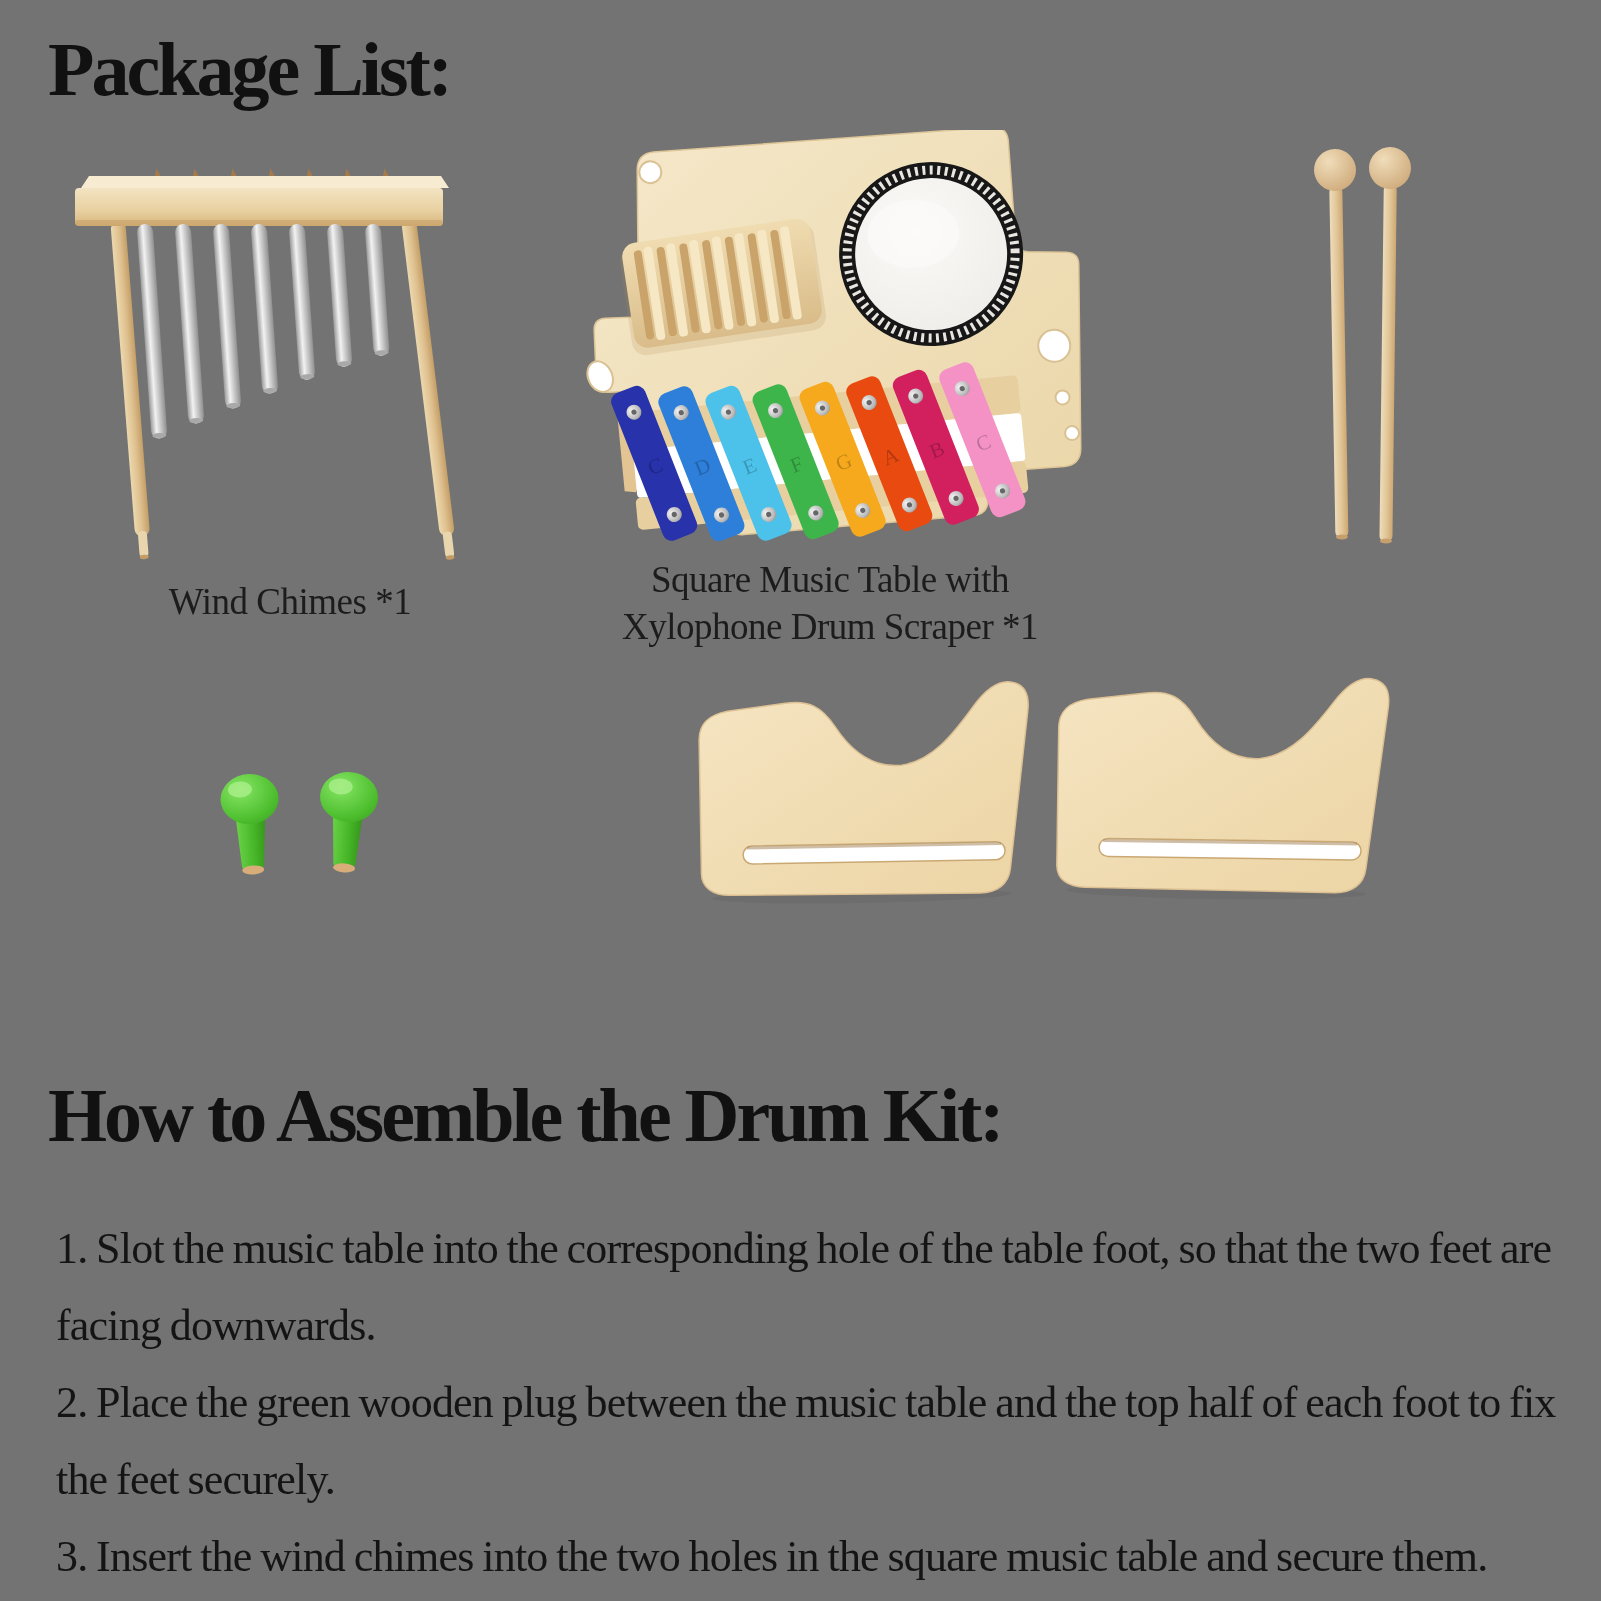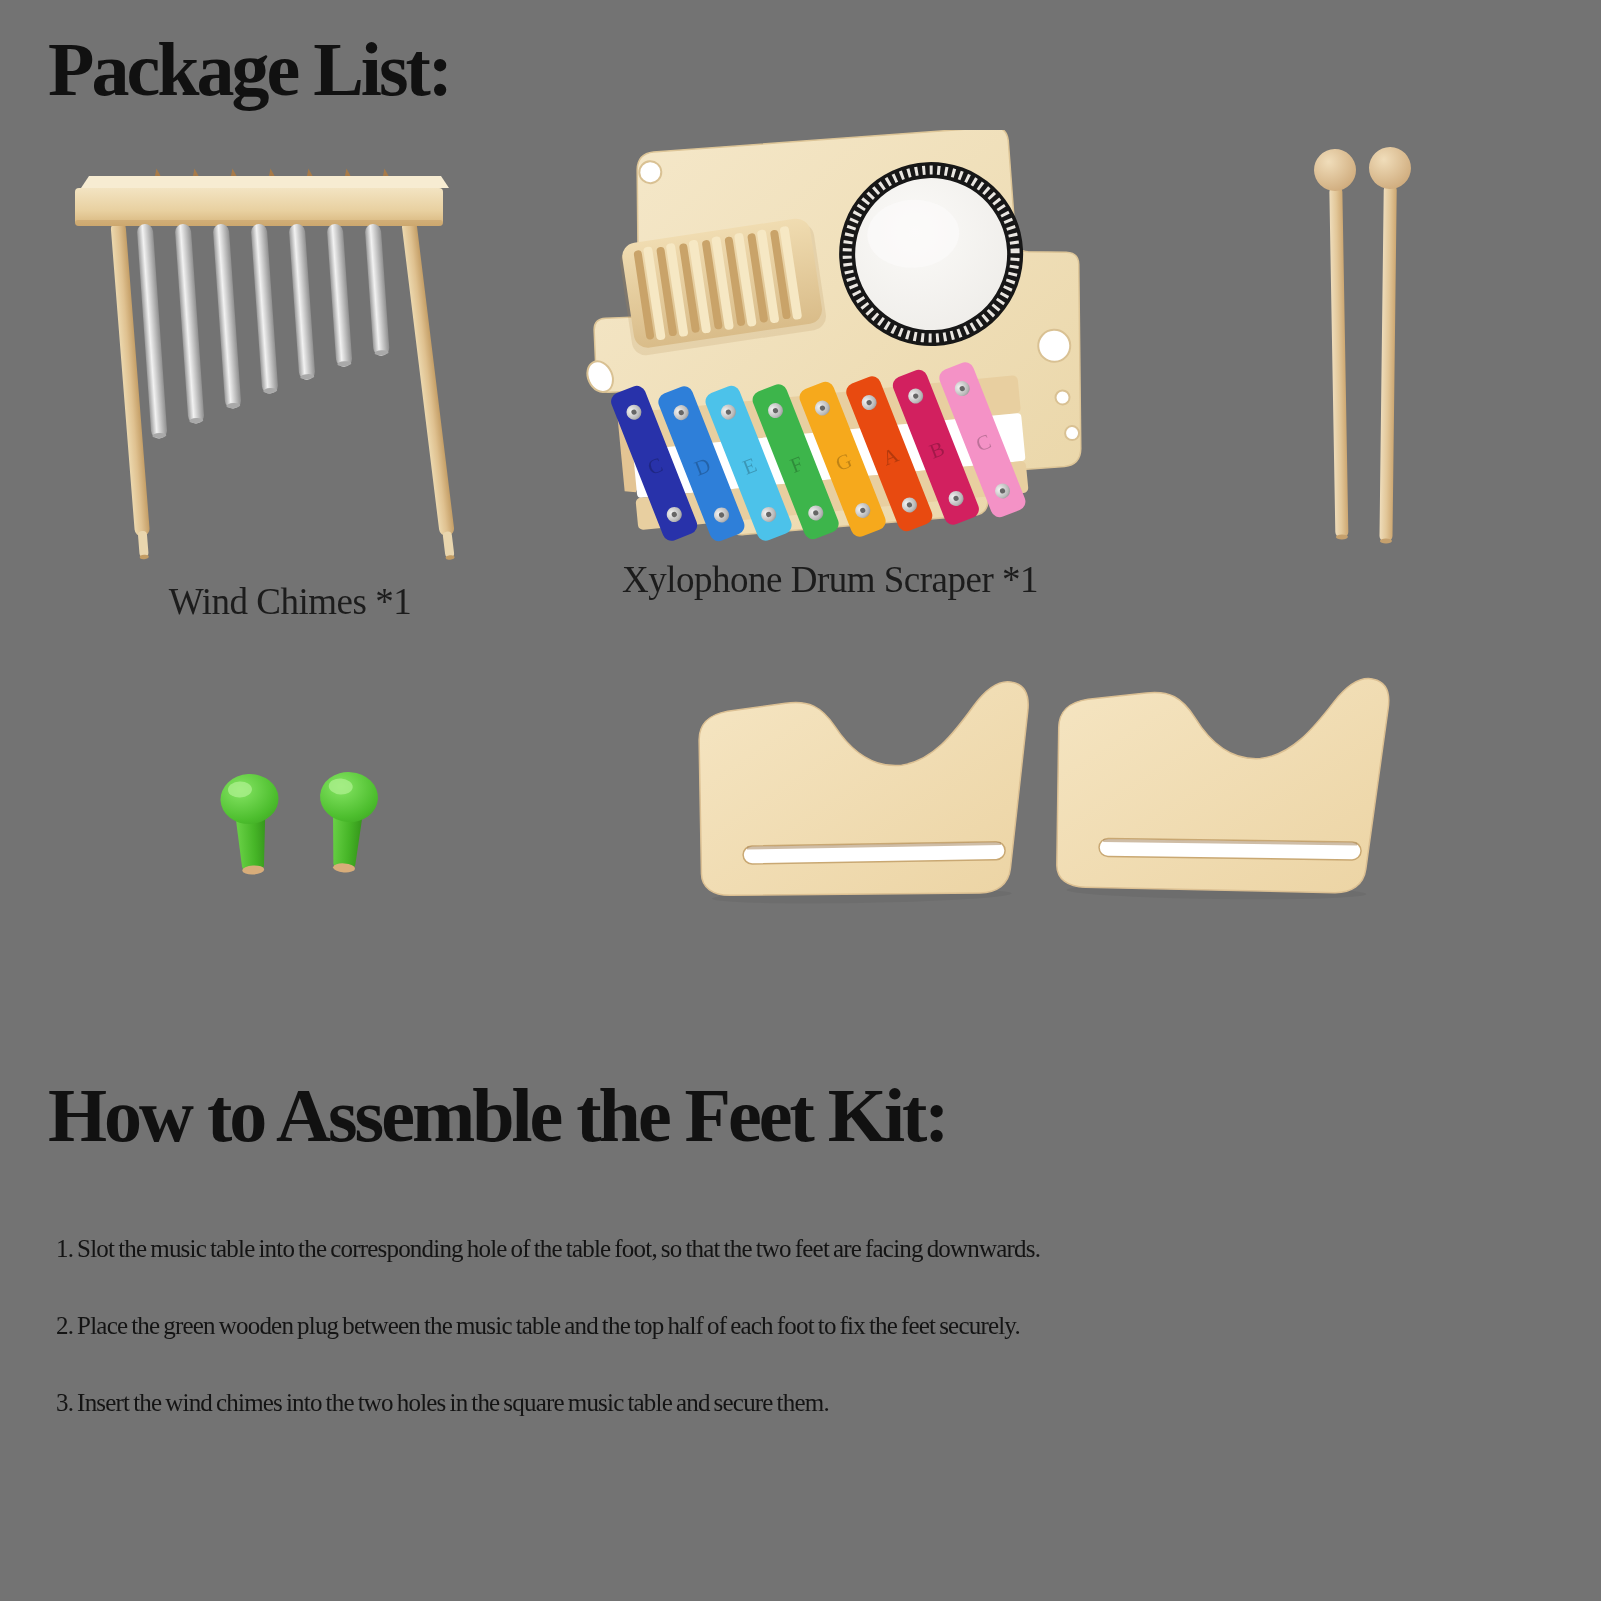--- a/index.html
+++ b/index.html
@@ -3,21 +3,21 @@
 <meta charset="utf-8">
 <style>
   html,body{margin:0;padding:0;background:#ffffff;}
   .canvas{position:relative;width:1601px;height:1601px;background:#737373;
           font-family:Liberation Serif, serif;color:#161616;overflow:hidden;}
   .h1{position:absolute;font-weight:700;font-size:76px;letter-spacing:-3px;color:#111;white-space:nowrap;}
   #package-title{left:48px;top:26px;}
   #assemble-title{left:48px;top:1072px;}
   .caption{position:absolute;font-size:37px;letter-spacing:-0.5px;color:#1c1c1c;text-align:center;line-height:47px;}
   .img{position:absolute;}
-  .steps{position:absolute;left:56px;top:1210px;width:1505px;font-size:25px;
+  .steps{position:absolute;left:56px;top:1210px;width:1505px;font-size:44px;
          letter-spacing:-0.8px;word-spacing:-1.5px;line-height:77px;color:#141414;}
   .steps p{margin:0;}
 </style>
 </head>
 <body>
 
 <div class="canvas">
 
   <div class="h1" id="package-title">Package List:</div>
 
@@ -309,27 +309,28 @@
            C 253 102 274 76 295 48 C 308 31 321 22 334 25 C 349 28 351 41 349 55 L 329 215
            C 327 231 315 239 298 239 L 49 237 C 31 237 20 229 20 215 Z"></path>
       <rect x="62" y="188" width="262" height="18" rx="9" fill="#ffffff" stroke="#c9a873" stroke-width="1.5"></rect>
       <path d="M 66 190 L 320 190" stroke="#a9885e" stroke-width="3" opacity="0.55"></path>
     </g>
   </svg>
 
   <div class="caption" style="left:40px;top:578px;width:500px;">Wind Chimes *1</div>
 
   <div class="caption" style="left:530px;top:556px;width:600px;">
+    <div>Square Music Table with</div>
     <div>Xylophone Drum Scraper  *1</div>
   </div>
 
 
 
 
-  <div class="h1" id="assemble-title">How to Assemble the Feet Kit:</div>
+  <div class="h1" id="assemble-title">How to Assemble the Drum Kit:</div>
 
   <div class="steps">
     <p>1. Slot the music table into the corresponding hole of the table foot, so that the two feet are facing downwards.</p>
     <p>2. Place the green wooden plug between the music table and the top half of each foot to fix the feet securely.</p>
     <p>3. Insert the wind chimes into the two holes in the square music table and secure them.</p>
   </div>
 
 </div>
 
 </body></html>

